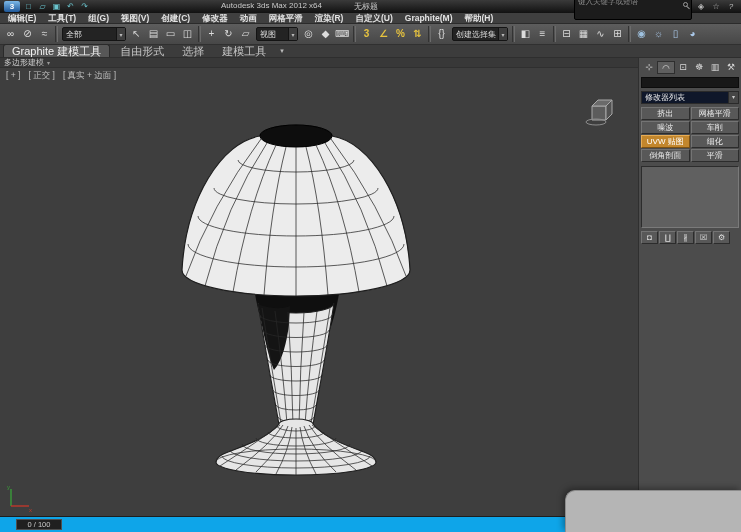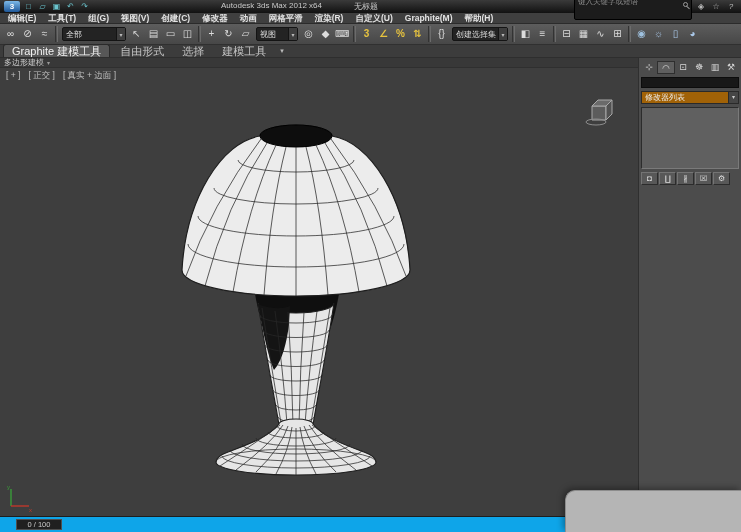--- a/index.html
+++ b/index.html
@@ -59,21 +59,21 @@
   .timebar{height:16px;background:#0ea5e9;border-top:1px solid #1e1e1e;display:flex;align-items:center;}
   .frame-box{margin-left:16px;width:46px;height:11px;background:#202020;border:1px solid #4f4f4f;color:#c9c9c9;
              font-size:7.5px;display:flex;align-items:center;justify-content:center;}
 
   
   .right-panel{width:103px;background:#4c4c4c;border-left:1px solid #2f2f2f;display:flex;flex-direction:column;padding:3px 2px 0;}
   .cp-tabs{display:flex;height:13px;margin-bottom:3px;}
   .cptab{flex:1;text-align:center;font-size:9px;line-height:13px;color:#d8d8d8;}
   .cptab.active{background:#5f5f5f;border:1px solid #2e2e2e;}
   .name-field{height:11px;background:#181818;border:1px solid #0c0c0c;margin-bottom:3px;width:100%;}
-  .mod-combo{height:13px;background:#a16207;border:1px solid #2a2a2a;display:flex;align-items:center;margin-bottom:3px;}
+  .mod-combo{height:13px;background:#0f172a;border:1px solid #2a2a2a;display:flex;align-items:center;margin-bottom:3px;}
   .mod-combo .cv{flex:1;font-size:8px;color:#ececec;padding-left:3px;white-space:nowrap;}
   .mod-combo .arr{width:10px;text-align:center;font-size:6px;color:#ccc;background:#464646;border-left:1px solid #2a2a2a;align-self:stretch;line-height:11px;}
   .mod-grid{display:grid;grid-template-columns:1fr 1fr;gap:1px;margin-bottom:4px;}
   .modbtn{height:13px;background:#585858;border:1px solid;border-color:#747474 #2c2c2c #2c2c2c #747474;
           font-size:8px;color:#e9e9e9;display:flex;align-items:center;justify-content:center;white-space:nowrap;overflow:hidden;}
   .modbtn.hl{background:#c2862c;border-color:#e6ac55 #7c5113 #7c5113 #e6ac55;color:#fff;}
   .stack-box{height:62px;background:#606060;border:1px solid;border-color:#2c2c2c #7a7a7a #7a7a7a #2c2c2c;margin-bottom:3px;}
   .stack-tools{display:flex;gap:1px;}
   .stbtn{width:17px;height:13px;background:#585858;border:1px solid;border-color:#747474 #2c2c2c #2c2c2c #747474;
          font-size:8px;color:#ddd;display:flex;align-items:center;justify-content:center;}
@@ -339,20 +339,30 @@
         <span class="cptab"><i class="ic">⊡</i></span>
         <span class="cptab"><i class="ic">☸</i></span>
         <span class="cptab"><i class="ic">▥</i></span>
         <span class="cptab"><i class="ic">⚒</i></span>
       </div>
       <input class="name-field" type="text" style="">
       <div class="mod-combo">
         <span class="cv">修改器列表</span>
         <span class="arr">▾</span>
       </div>
+      <div class="mod-grid">
+        <div class="modbtn">挤出</div>
+        <div class="modbtn">网格平滑</div>
+        <div class="modbtn">噪波</div>
+        <div class="modbtn">车削</div>
+        <div class="modbtn hl">UVW 贴图</div>
+        <div class="modbtn">细化</div>
+        <div class="modbtn">倒角剖面</div>
+        <div class="modbtn">平滑</div>
+      </div>
       <div class="stack-box"></div>
       <div class="stack-tools">
         <span class="stbtn">
             <i class="ic">◘</i>
           </span>
         <span class="stbtn">
             <i class="ic">∐</i>
           </span>
         <span class="stbtn">
             <i class="ic">∦</i>

